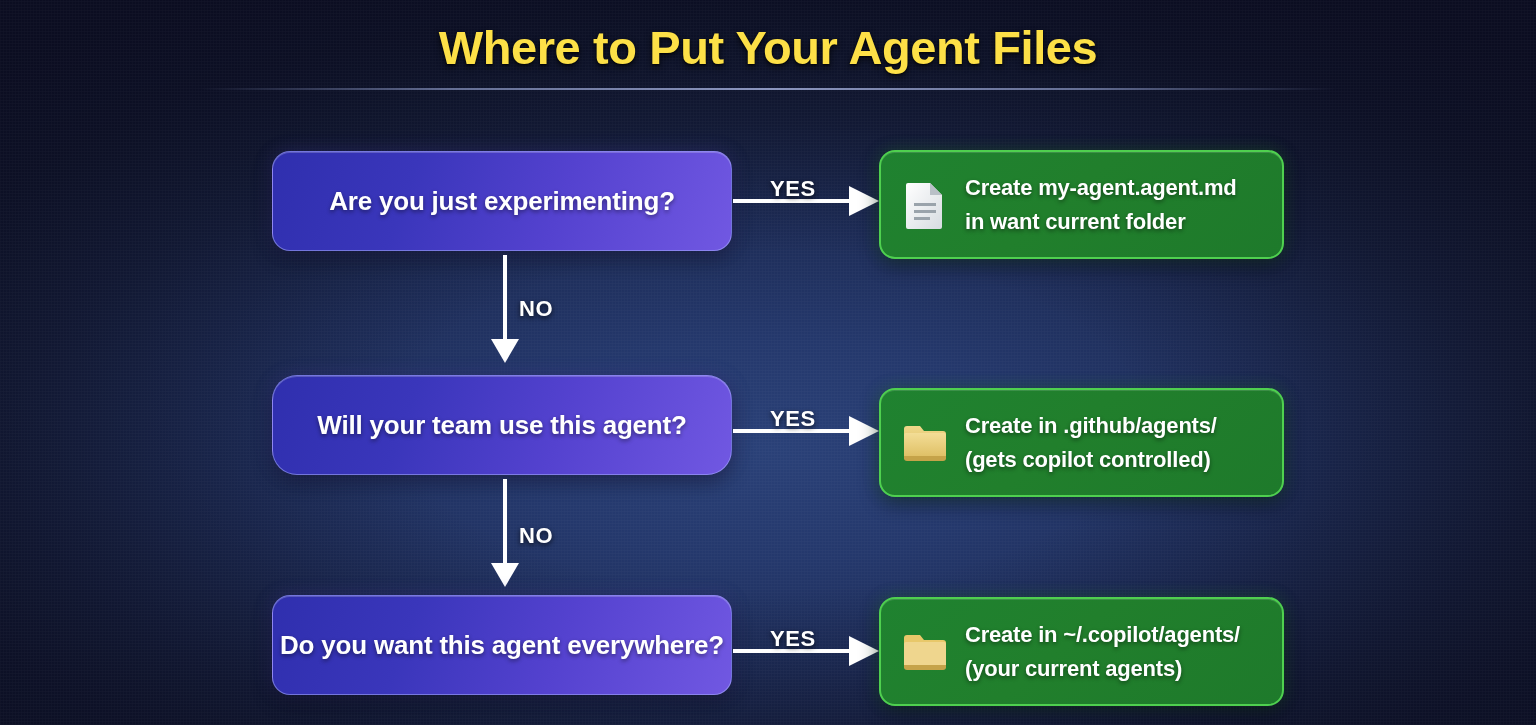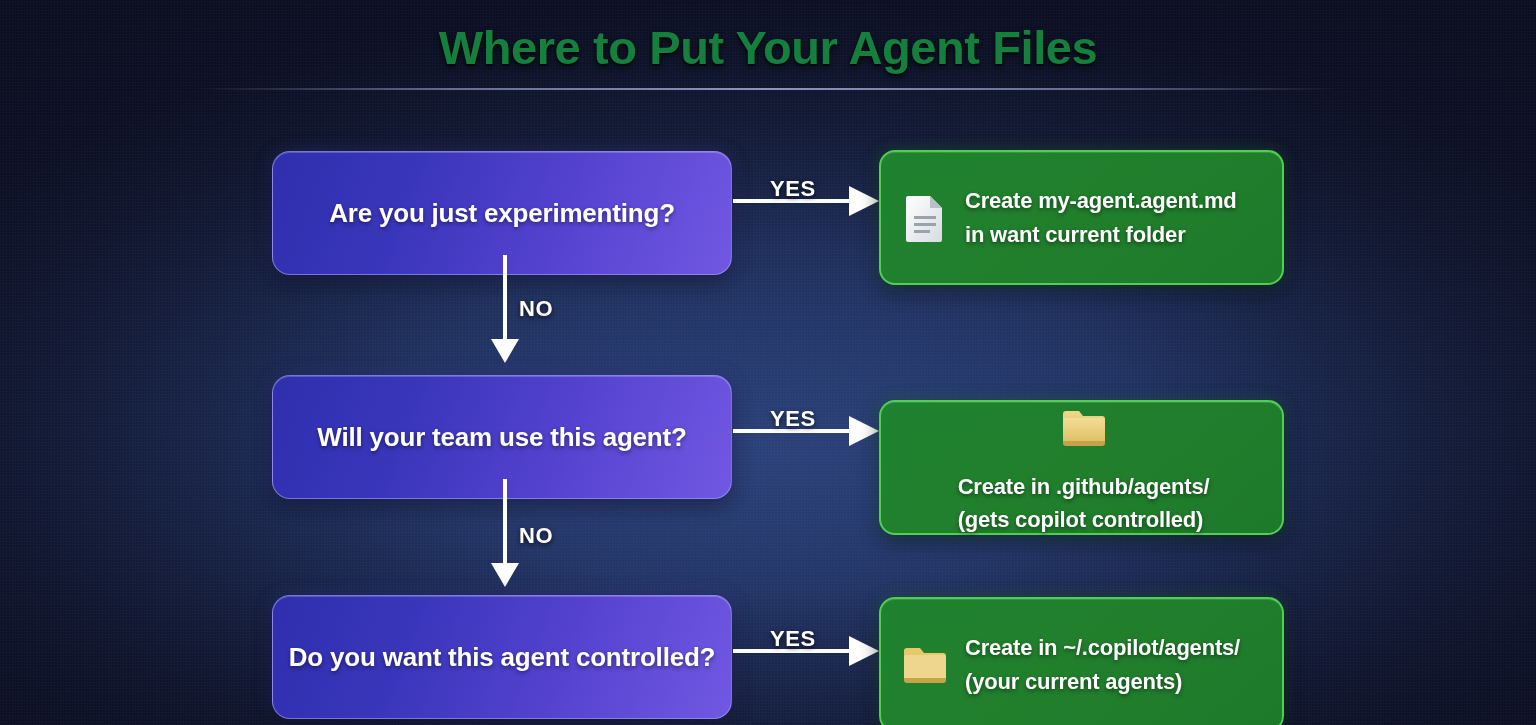--- a/index.html
+++ b/index.html
@@ -31,75 +31,75 @@
       repeating-linear-gradient(90deg, rgba(255,255,255,.5) 0 1px, rgba(0,0,0,0) 1px 3px);
     pointer-events:none;
   }
 
   
   #title {
     position:absolute; left:0; top:20px; width:1536px;
     text-align:center;
     font-size:47px;
     font-weight:bold;
-    color:#15803d;
+    color:#fde047;
     letter-spacing:-0.4px;
     text-shadow:0 3px 7px rgba(0,0,0,.65), 0 1px 2px rgba(0,0,0,.8);
     white-space:nowrap;
   }
   #title-divider {
     position:absolute; left:200px; top:88px; width:1136px; height:2px;
     background:linear-gradient(to right, rgba(150,165,220,0) 0%, rgba(168,182,232,.55) 22%, rgba(186,198,245,.72) 50%, rgba(168,182,232,.55) 78%, rgba(150,165,220,0) 100%);
     pointer-events:none;
   }
 
   
   .decision {
     position:absolute;
-    width:460px; height:124px;
+    width:460px; height:100px;
     border-radius:18px;
     background:linear-gradient(110deg, #2f2fae 0%, #3a36bb 30%, #5442cf 62%, #7158e2 100%);
     border:1px solid rgba(170,175,255,.55);
     box-shadow:
       0 6px 20px rgba(0,0,0,.45),
       inset 0 1px 0 rgba(255,255,255,.20),
       0 0 18px rgba(96,86,225,.28);
     display:flex; align-items:center; justify-content:center;
     padding:0 18px;
   }
   .decision .dtext {
     color:#ffffff;
     font-size:26px;
     font-weight:bold;
     text-align:center;
     letter-spacing:-0.2px;
     text-shadow:0 2px 4px rgba(0,0,0,.45);
     white-space:nowrap;
   }
   #decision-0 { left:272px; top:151px; }
-  #decision-1 { left:272px; top:375px; }
+  #decision-1 { left:272px; top:375px;border-radius:25px; }
   #decision-2 { left:272px; top:595px; }
 
   
   .outcome {
     position:absolute;
-    left:879px; width:405px; height:135px;
+    left:879px; width:405px; height:109px;
     border-radius:16px;
     background:linear-gradient(140deg, #1f8230 0%, #217f2c 45%, #1e7a2b 100%);
     border:2px solid #4fd04f;
     box-shadow:
       0 6px 20px rgba(0,0,0,.45),
       inset 0 1px 0 rgba(255,255,255,.13),
       0 0 16px rgba(60,190,70,.25);
     display:flex; align-items:center;
     padding:0 16px 0 20px;
     gap:16px;
   }
   #outcome-0 { top:150px; }
-  #outcome-1 { top:400px;flex-direction:column; }
+  #outcome-1 { top:388px; }
   #outcome-2 { top:597px; }
 
   .outcome .otext {
     color:#ffffff;
     font-size:22px;
     font-weight:bold;
     line-height:1.52;
     letter-spacing:-0.2px;
     text-shadow:0 2px 4px rgba(0,0,0,.45);
     white-space:nowrap;
@@ -216,21 +216,21 @@
   </span>
 </div>
 
 <svg class="v-arrow" id="varrow-1" viewBox="0 0 46 110">
   <line x1="23" y1="0" x2="23" y2="86" stroke="#ffffff" stroke-width="4"></line>
   <polygon points="9,84 37,84 23,108" fill="#ffffff"></polygon>
 </svg>
 <div class="edge-label" id="label-no-1">NO</div>
 
 <div class="decision" id="decision-2">
-  <span class="dtext">Do you want this agent controlled?</span>
+  <span class="dtext">Do you want this agent everywhere?</span>
 </div>
 
 <svg class="h-arrow" id="harrow-2" viewBox="0 0 150 46">
   <line x1="2" y1="23" x2="120" y2="23" stroke="#ffffff" stroke-width="4"></line>
   <polygon points="118,8 148,23 118,38" fill="#ffffff"></polygon>
 </svg>
 <div class="edge-label" id="label-yes-2">YES</div>
 
 <div class="outcome" id="outcome-2">
   <span class="icon-wrap">

